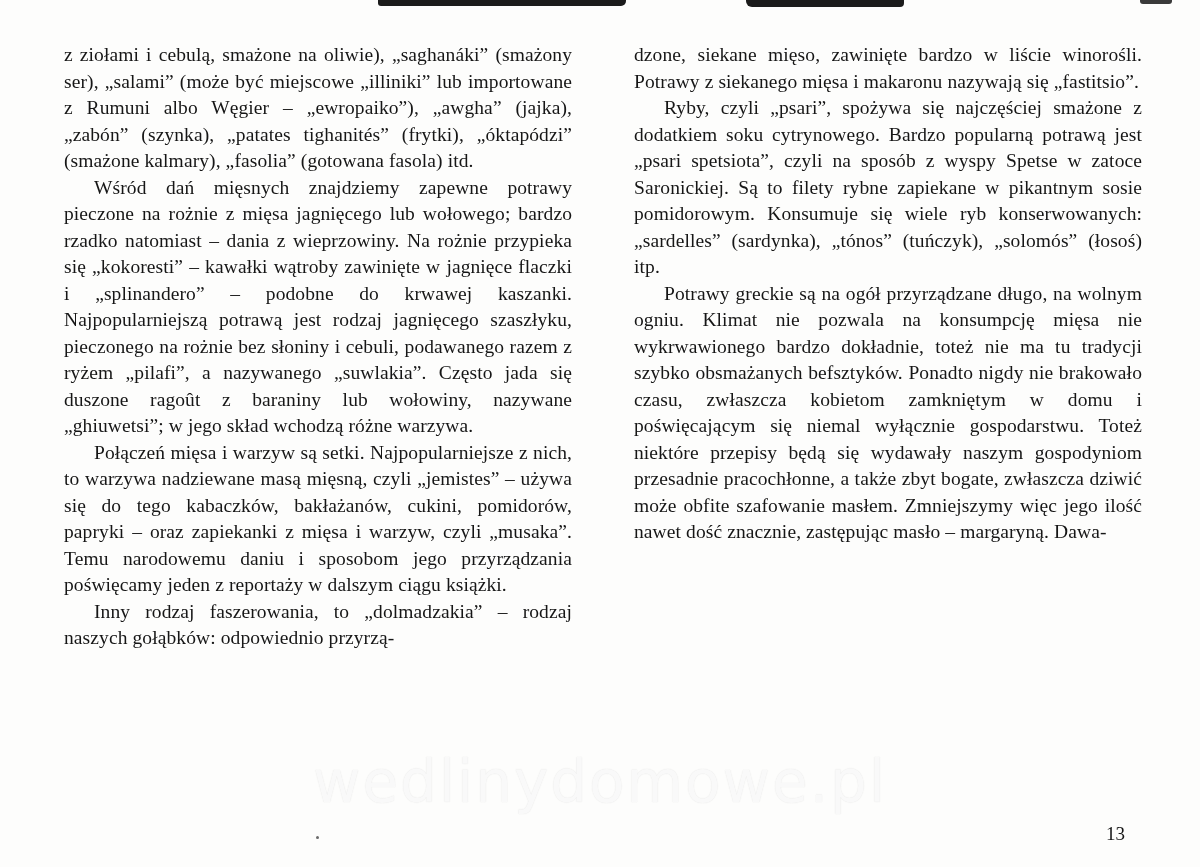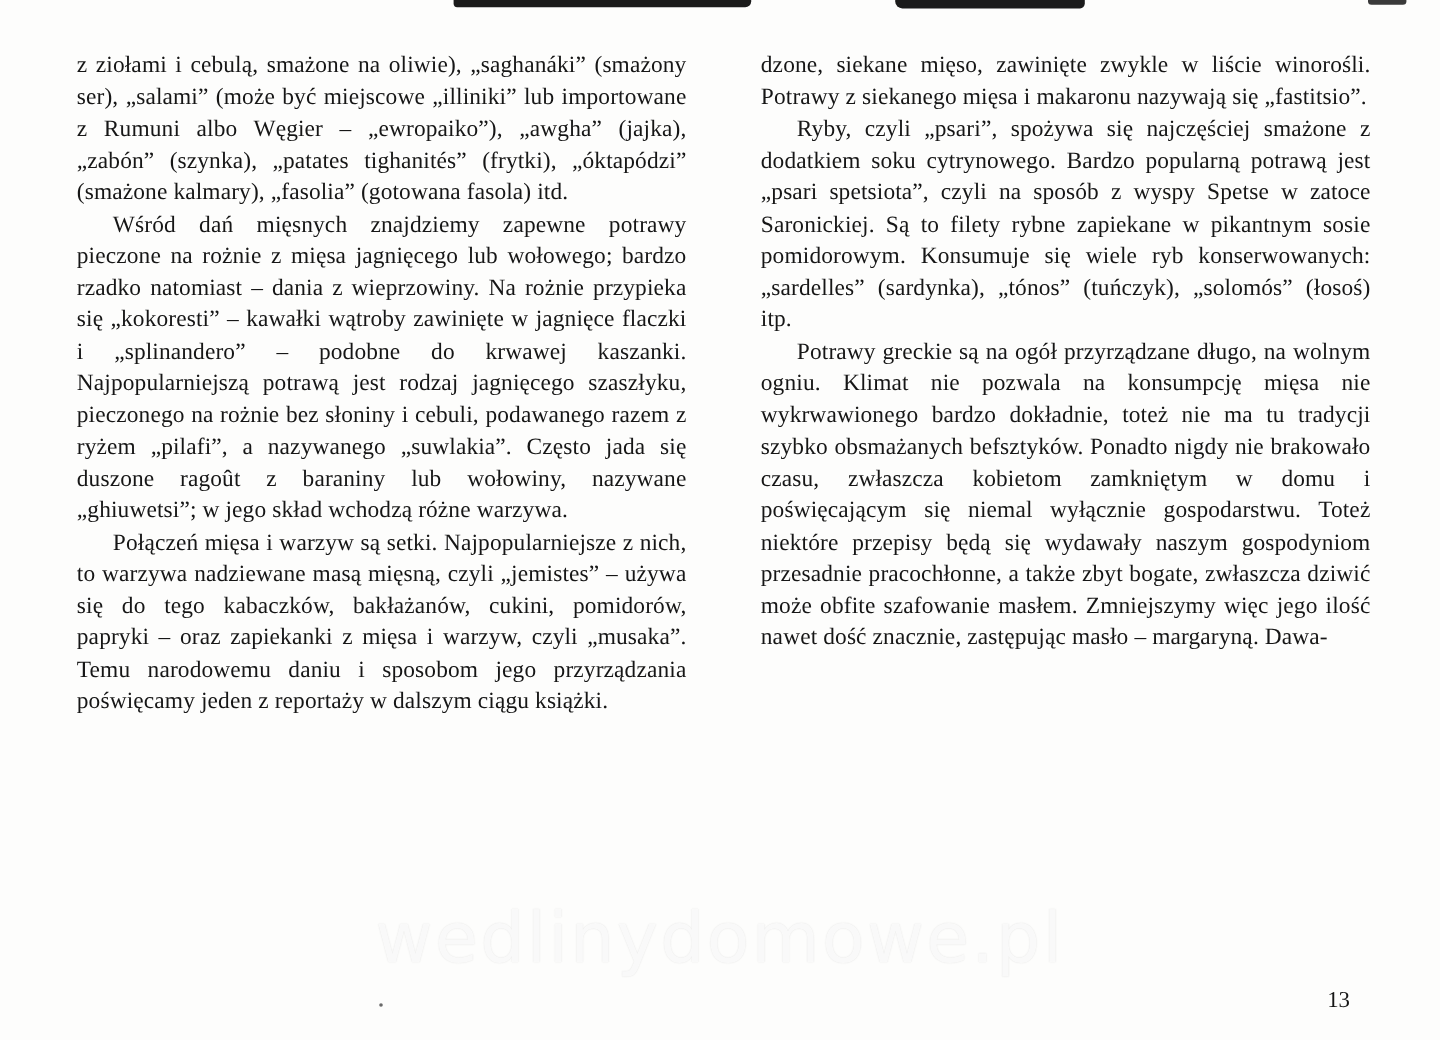--- a/index.html
+++ b/index.html
@@ -92,23 +92,24 @@
 
   <div class="artifact a1"></div>
   <div class="artifact a2"></div>
   <div class="artifact a3"></div>
 
   <div class="columns">
     <div class="col">
       <p class="cont">z ziołami i cebulą, smażone na oliwie), „saghanáki” (smażony ser), „salami” (może być miejscowe „illiniki” lub importowane z Rumuni albo Węgier – „ewropaiko”), „awgha” (jajka), „zabón” (szynka), „patates tighanités” (frytki), „óktapódzi” (smażone kalmary), „fasolia” (gotowana fasola) itd.</p>
       <p>Wśród dań mięsnych znajdziemy zapewne potrawy pieczone na rożnie z mięsa jagnięcego lub wołowego; bardzo rzadko natomiast – dania z wieprzowiny. Na rożnie przypieka się „kokoresti” – kawałki wątroby zawinięte w jagnięce flaczki i „splinandero” – podobne do krwawej kaszanki. Najpopularniejszą potrawą jest rodzaj jagnięcego szaszłyku, pieczonego na rożnie bez słoniny i cebuli, podawanego razem z ryżem „pilafi”, a nazywanego „suwlakia”. Często jada się duszone ragoût z baraniny lub wołowiny, nazywane „ghiuwetsi”; w jego skład wchodzą różne warzywa.</p>
       <p>Połączeń mięsa i warzyw są setki. Najpopularniejsze z nich, to warzywa nadziewane masą mięsną, czyli „jemistes” – używa się do tego kabaczków, bakłażanów, cukini, pomidorów, papryki – oraz zapiekanki z mięsa i warzyw, czyli „musaka”. Temu narodowemu daniu i sposobom jego przyrządzania poświęcamy jeden z reportaży w dalszym ciągu książki.</p>
+      <p>Inny rodzaj faszerowania, to „dolmadzakia” – rodzaj naszych gołąbków: odpowiednio przyrzą-</p>
     </div>
     <div class="col">
-      <p class="cont">dzone, siekane mięso, zawinięte zwykle w liście winorośli. Potrawy z siekanego mięsa i makaronu nazywają się „fastitsio”.</p>
+      <p class="cont">dzone, siekane mięso, zawinięte bardzo w liście winorośli. Potrawy z siekanego mięsa i makaronu nazywają się „fastitsio”.</p>
       <p>Ryby, czyli „psari”, spożywa się najczęściej smażone z dodatkiem soku cytrynowego. Bardzo popularną potrawą jest „psari spetsiota”, czyli na sposób z wyspy Spetse w zatoce Saronickiej. Są to filety rybne zapiekane w pikantnym sosie pomidorowym. Konsumuje się wiele ryb konserwowanych: „sardelles” (sardynka), „tónos” (tuńczyk), „solomós” (łosoś) itp.</p>
       <p>Potrawy greckie są na ogół przyrządzane długo, na wolnym ogniu. Klimat nie pozwala na konsumpcję mięsa nie wykrwawionego bardzo dokładnie, toteż nie ma tu tradycji szybko obsmażanych befsztyków. Ponadto nigdy nie brakowało czasu, zwłaszcza kobietom zamkniętym w domu i poświęcającym się niemal wyłącznie gospodarstwu. Toteż niektóre przepisy będą się wydawały naszym gospodyniom przesadnie pracochłonne, a także zbyt bogate, zwłaszcza dziwić może obfite szafowanie masłem. Zmniejszymy więc jego ilość nawet dość znacznie, zastępując masło – margaryną. Dawa-</p>
     </div>
   </div>
 
   <div class="watermark">wedlinydomowe.pl</div>
 
   <div class="speck"></div>
 
   <div class="page-number">13</div>

